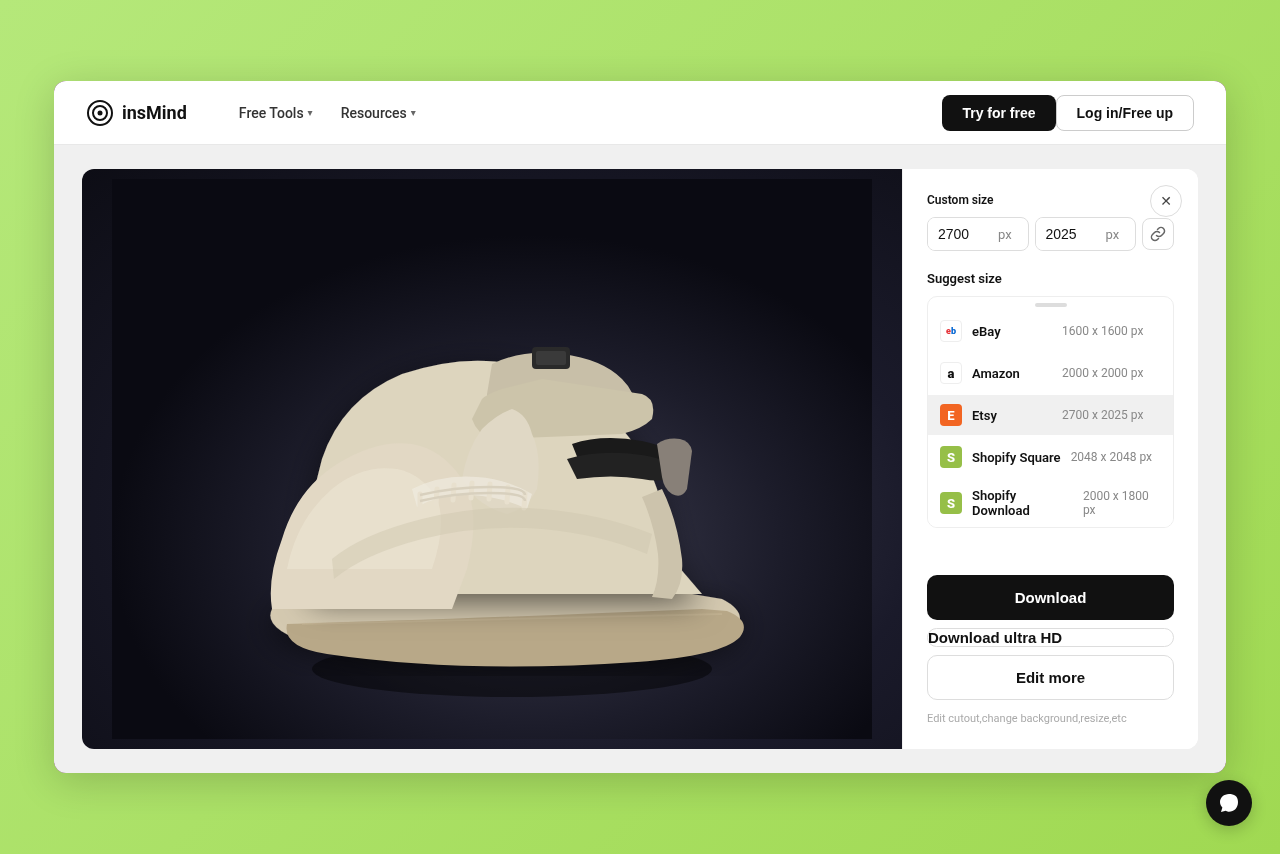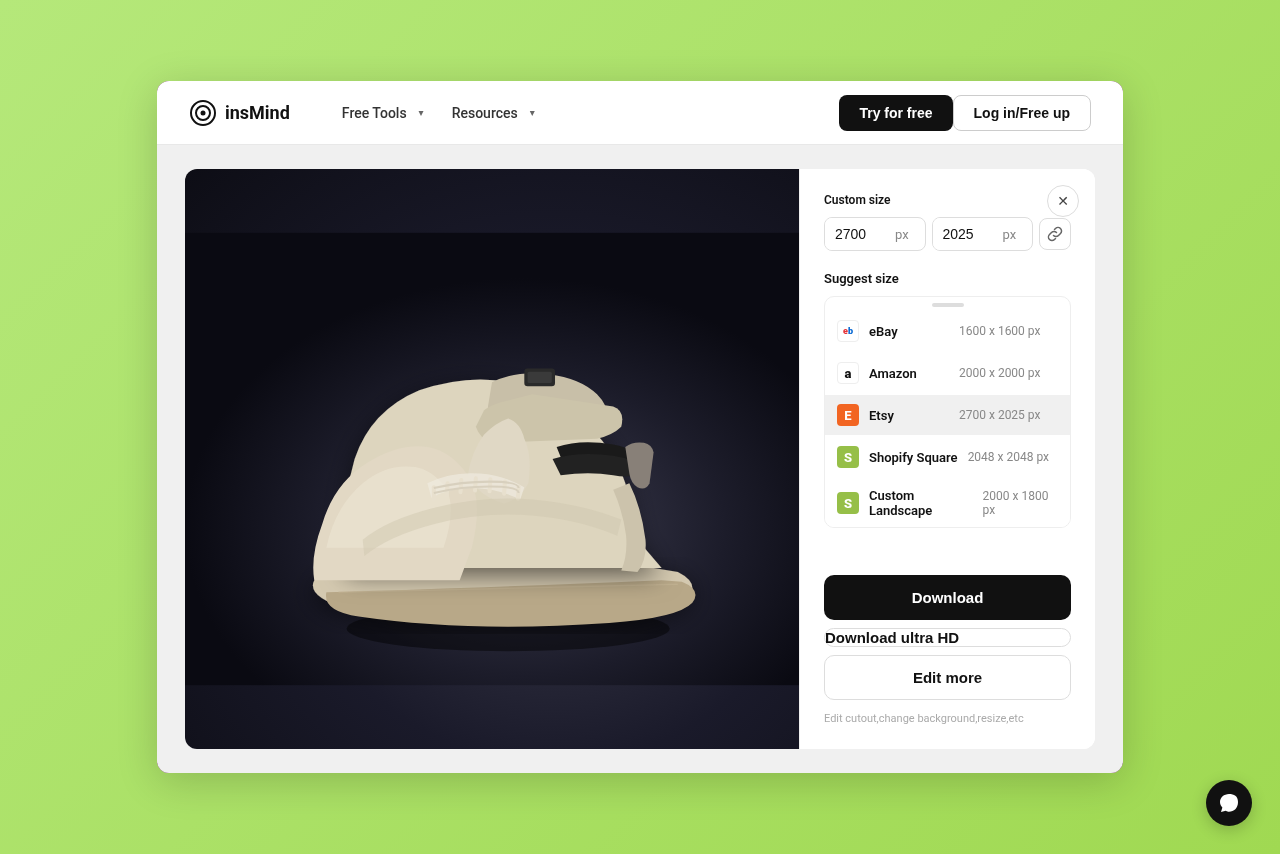--- a/index.html
+++ b/index.html
@@ -6,21 +6,21 @@
     body {
       background: #a8e063;
       background: linear-gradient(135deg, #b5e87a 0%, #a0d952 100%);
       min-height: 854px;
       font-family: -apple-system, BlinkMacSystemFont, 'Segoe UI', Roboto, sans-serif;
       display: flex;
       align-items: center;
       justify-content: center;
     }
     .browser-window {
-      width: 966px;
+      width: 1172px;
       background: #701a75;
       border-radius: 12px;
       overflow: hidden;
       box-shadow: 0 8px 40px rgba(0,0,0,0.18);
     }
     
     .navbar {
       background: #fff;
       height: 64px;
       display: flex;
@@ -45,21 +45,21 @@
     }
     .nav-links {
       display: flex;
       align-items: center;
       gap: 4px;
       flex: 1;
     }
     .nav-link {
       display: flex;
       align-items: center;
-      gap: 12px;
+      gap: 4px;
       padding: 8px 12px;
       font-size: 14px;
       color: #333;
       cursor: pointer;
       border-radius: 6px;
       font-weight: 500;
     }
     .chevron {
       font-size: 10px;
       color: #666;
@@ -465,21 +465,21 @@
           </div>
 
           <div class="size-item">
             <div class="platform-icon" style="background:#96bf48; color:#fff; font-size:13px; font-weight:800;">S</div>
             <span class="platform-name">Shopify Square</span>
             <span class="platform-size">2048 x 2048 px</span>
           </div>
 
           <div class="size-item">
             <div class="platform-icon" style="background:#96bf48; color:#fff; font-size:13px; font-weight:800;">S</div>
-            <span class="platform-name">Custom Landscape</span>
+            <span class="platform-name">Shopify Download</span>
             <span class="platform-size">2000 x 1800 px</span>
           </div>
         </div>
 
         <div class="action-buttons">
           <button class="btn-download">Download</button>
           <button class="btn-download-hd">Download ultra HD</button>
           <button class="btn-edit">Edit more</button>
           <div class="edit-note">Edit cutout,change background,resize,etc</div>
         </div>

